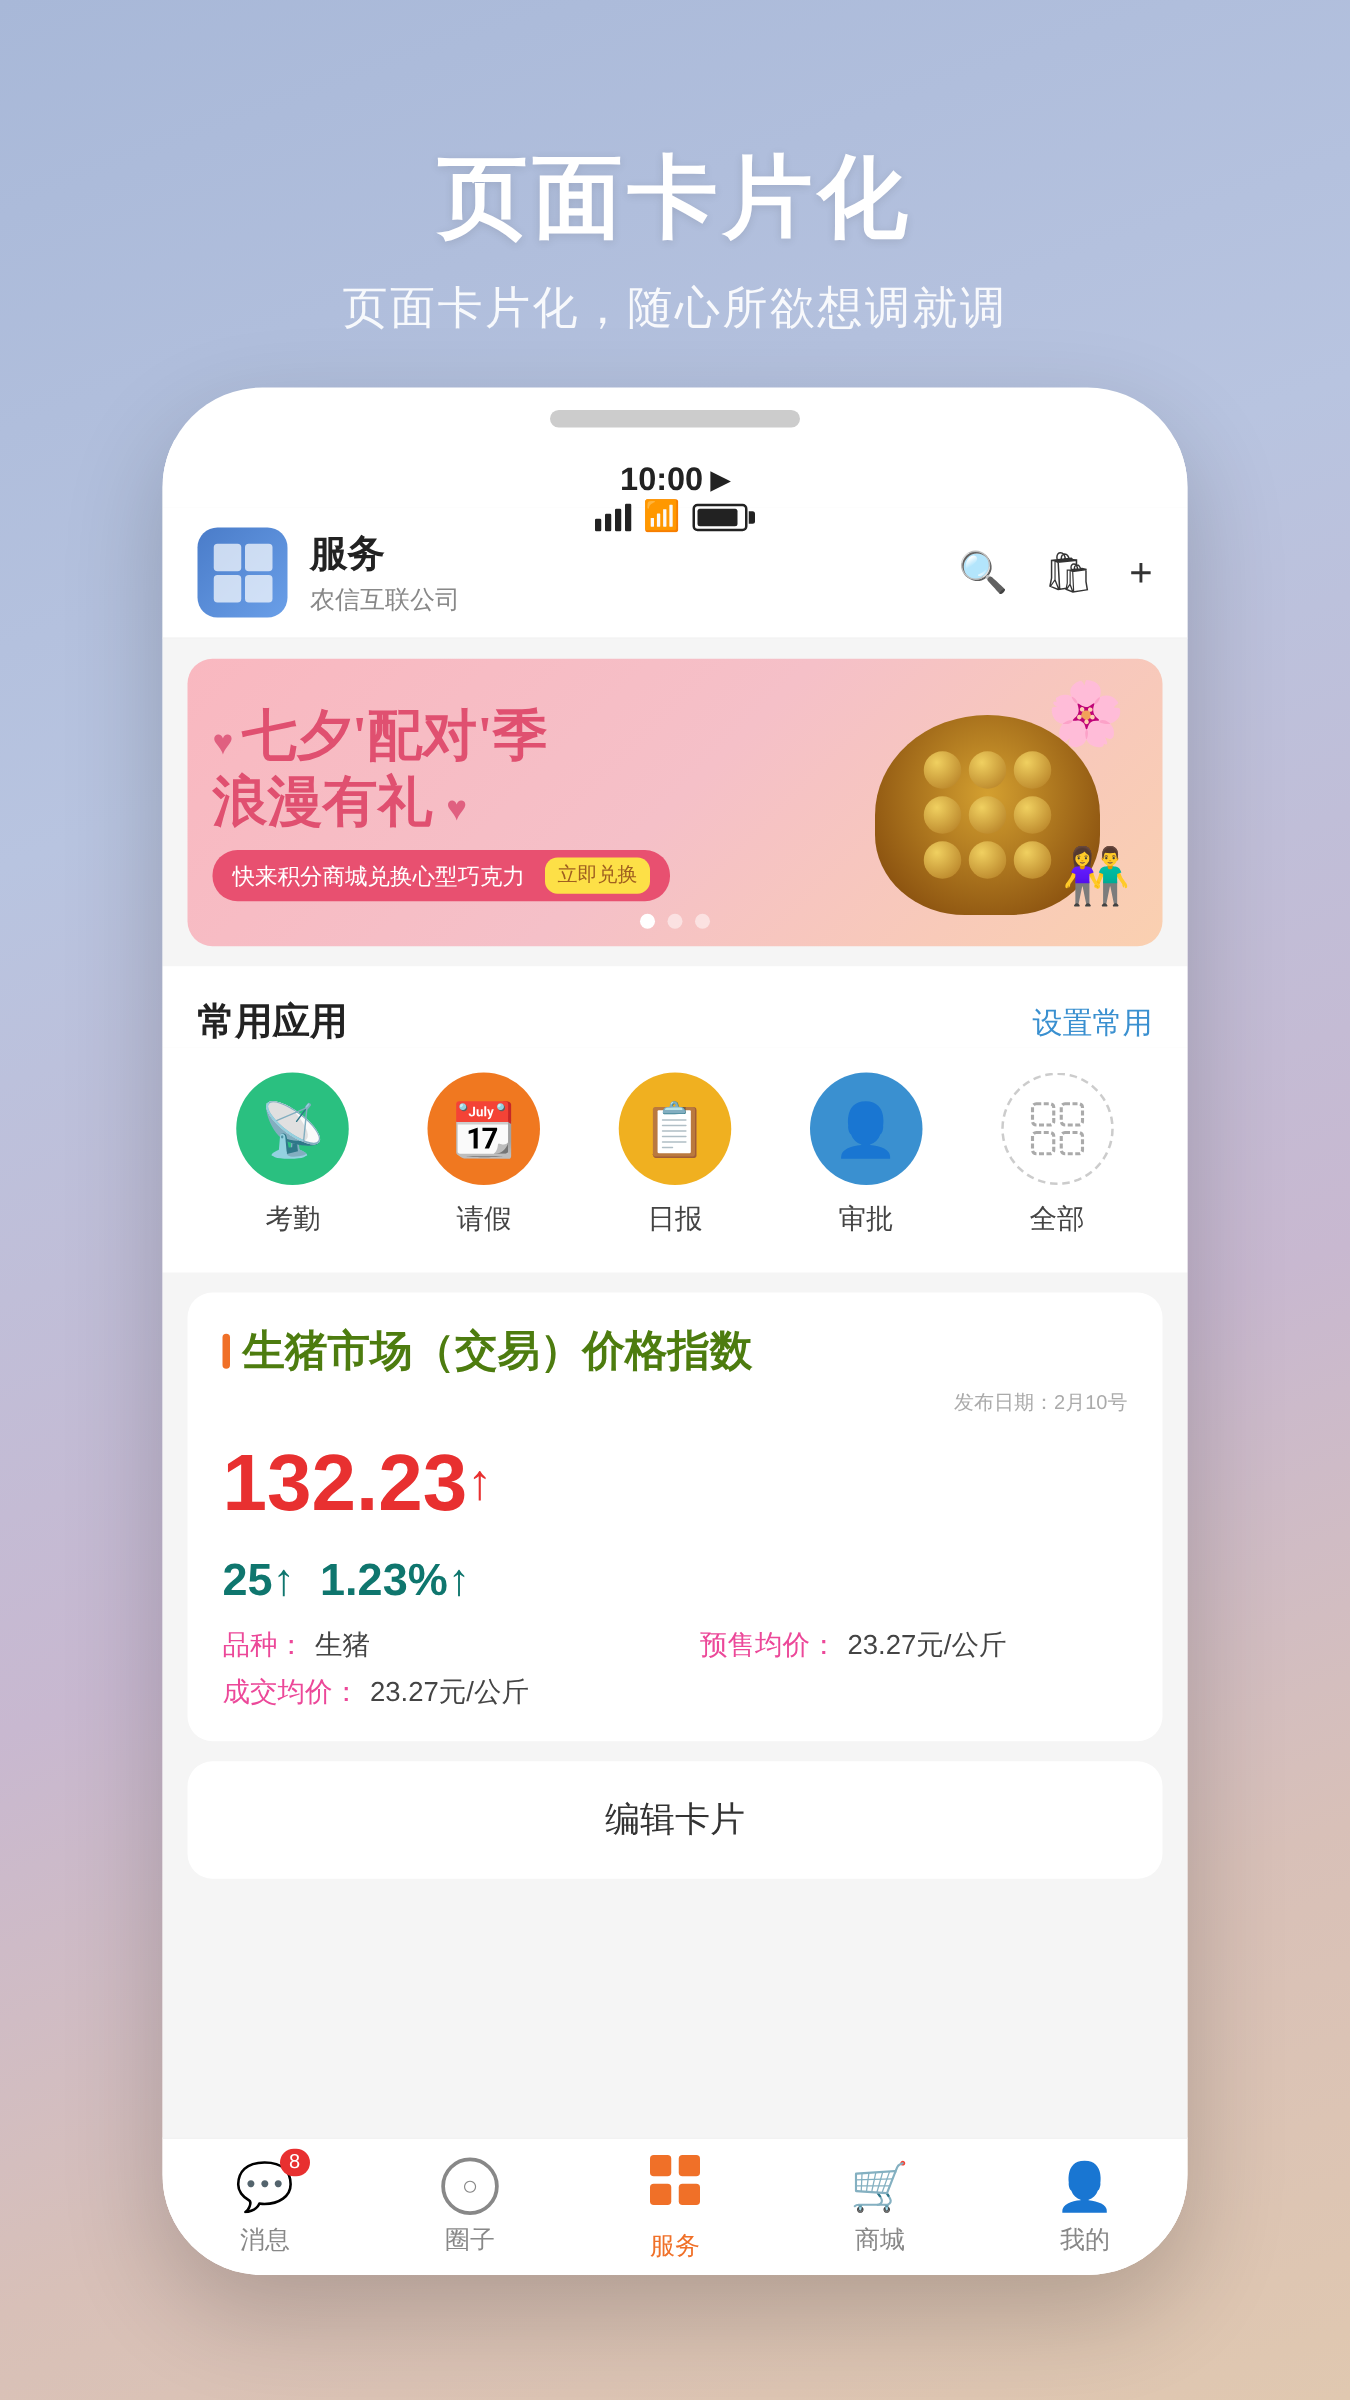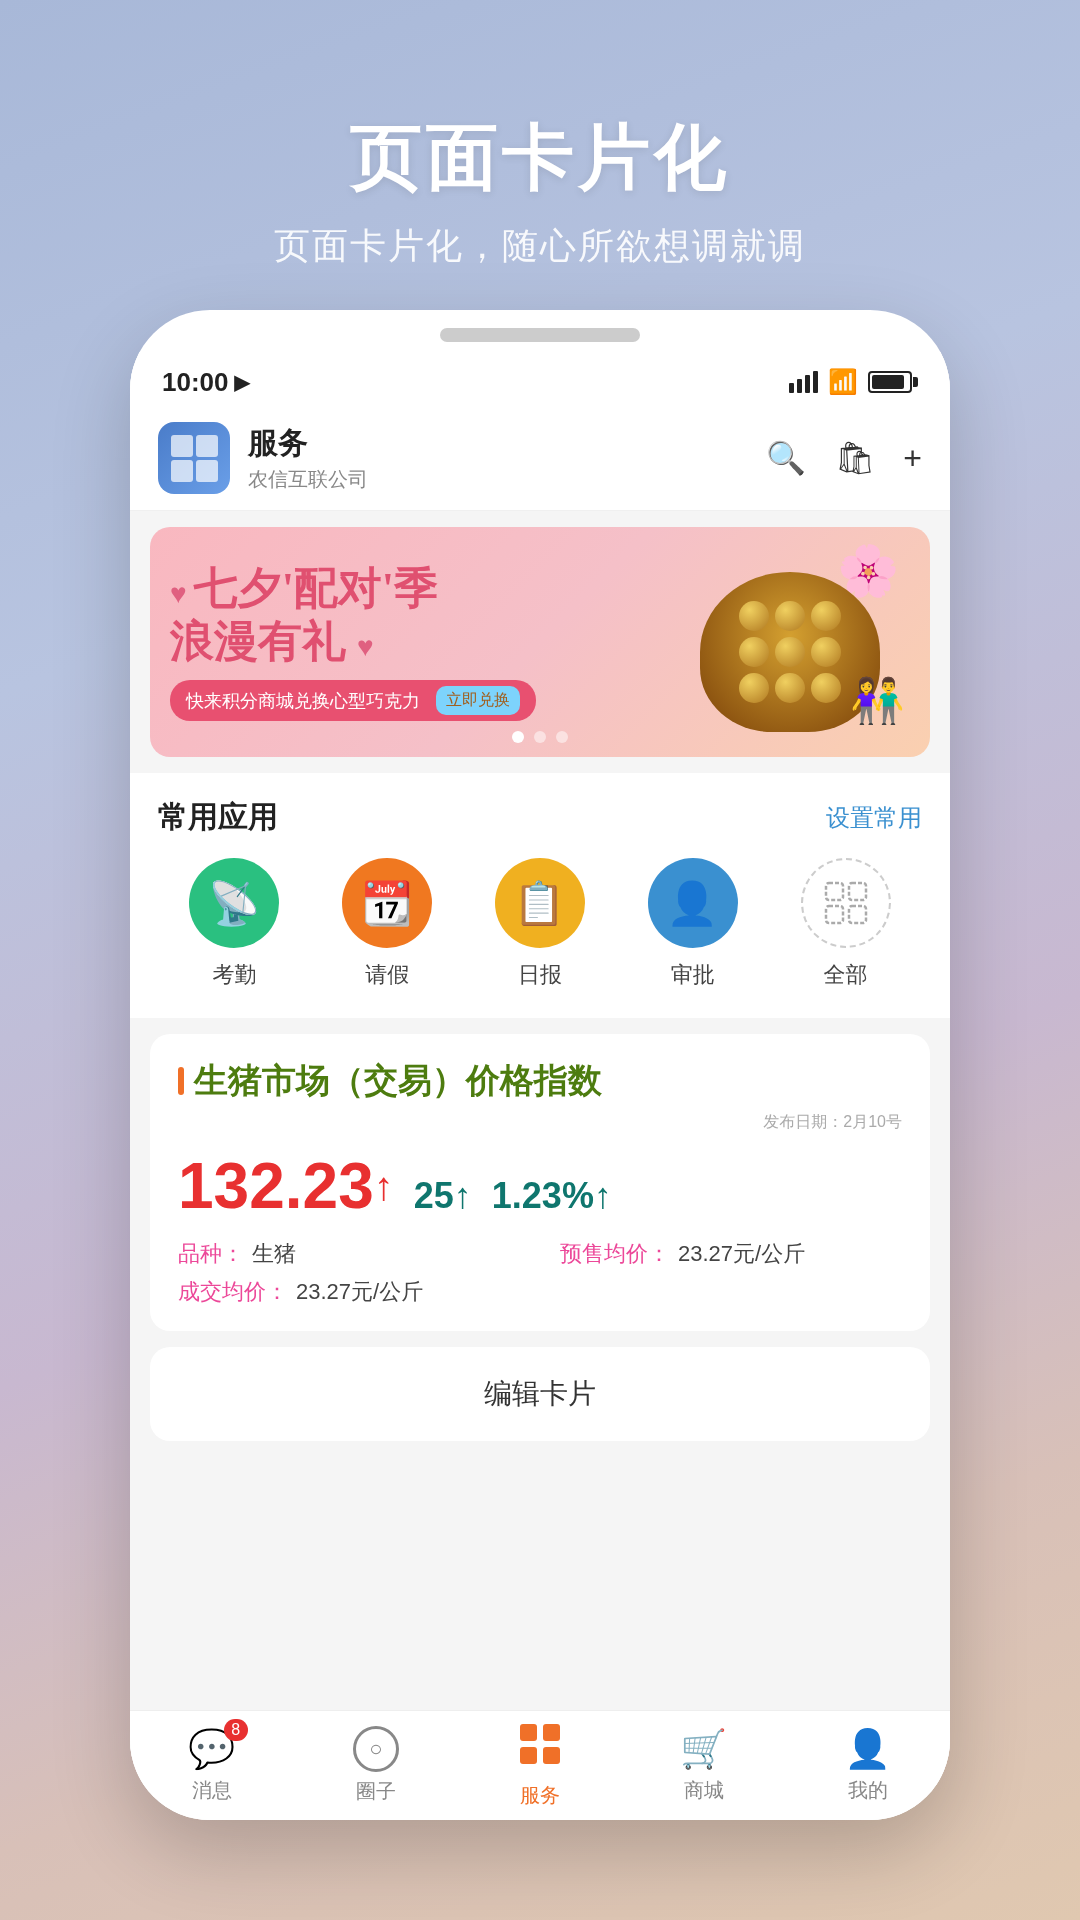--- a/index.html
+++ b/index.html
@@ -66,20 +66,21 @@
     }
 
     
     .status-bar {
       background: white;
       display: flex;
       justify-content: space-between;
       align-items: center;
       padding: 16px 32px 10px;
       height: 54px;
+      flex-direction: column;
     }
     .status-time {
       font-size: 26px;
       font-weight: 600;
       color: #222;
       display: flex;
       align-items: center;
       gap: 6px;
     }
     .status-icons {
@@ -152,21 +153,21 @@
       background: #e85070;
       color: white;
       border-radius: 20px;
       padding: 6px 16px;
       font-size: 18px;
       display: inline-flex;
       align-items: center;
       gap: 8px;
     }
     .banner-exchange-btn {
-      background: #7dd3fc;
+      background: #fde047;
       color: #a06020;
       border-radius: 10px;
       padding: 4px 10px;
       font-size: 16px;
       margin-left: 8px;
     }
     .banner-image-area {
       width: 240px;
       height: 200px;
       position: relative;
@@ -243,20 +244,21 @@
       text-align: right;
       font-size: 16px;
       color: #aaa;
       margin-top: 8px;
     }
     .price-main {
       display: flex;
       align-items: baseline;
       gap: 20px;
       margin-top: 16px;
+      flex-direction: column;
     }
     .price-value {
       font-size: 64px;
       font-weight: 700;
       color: #e83030;
       display: flex;
       align-items: center;
     }
     .price-arrow { font-size: 40px; }
     .price-change {

